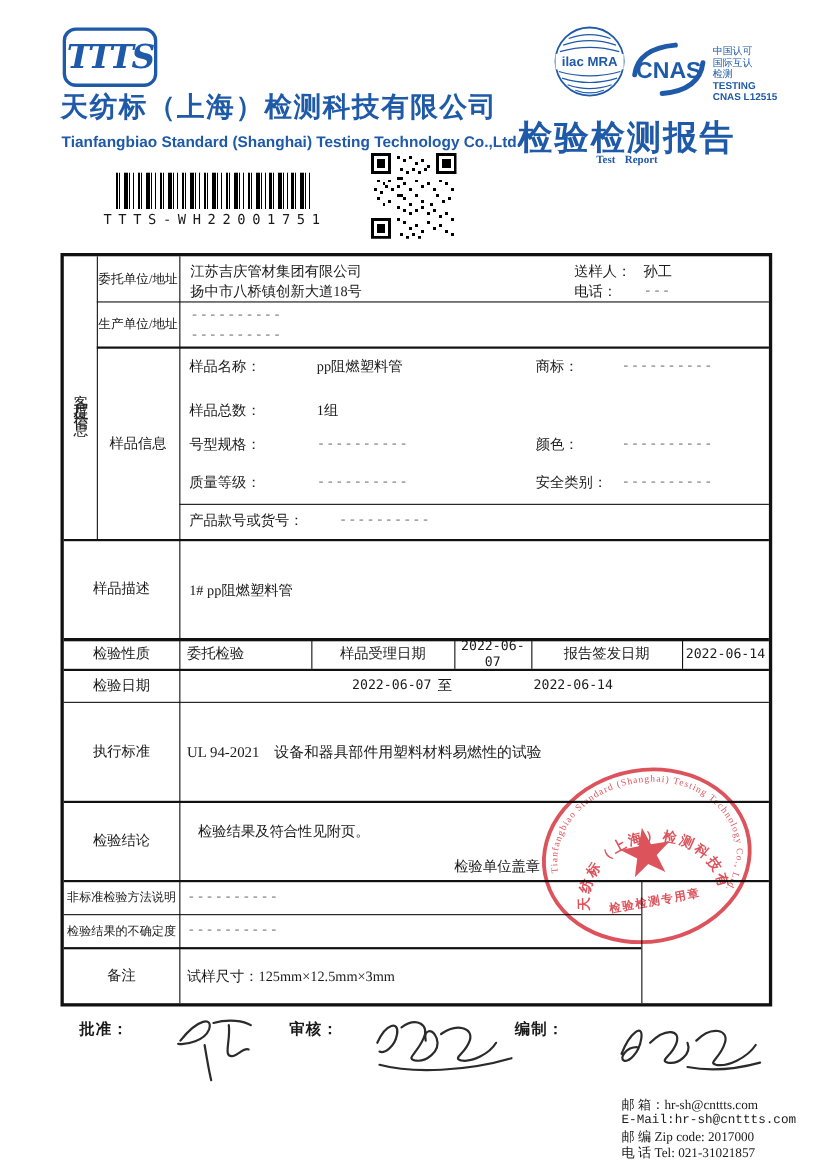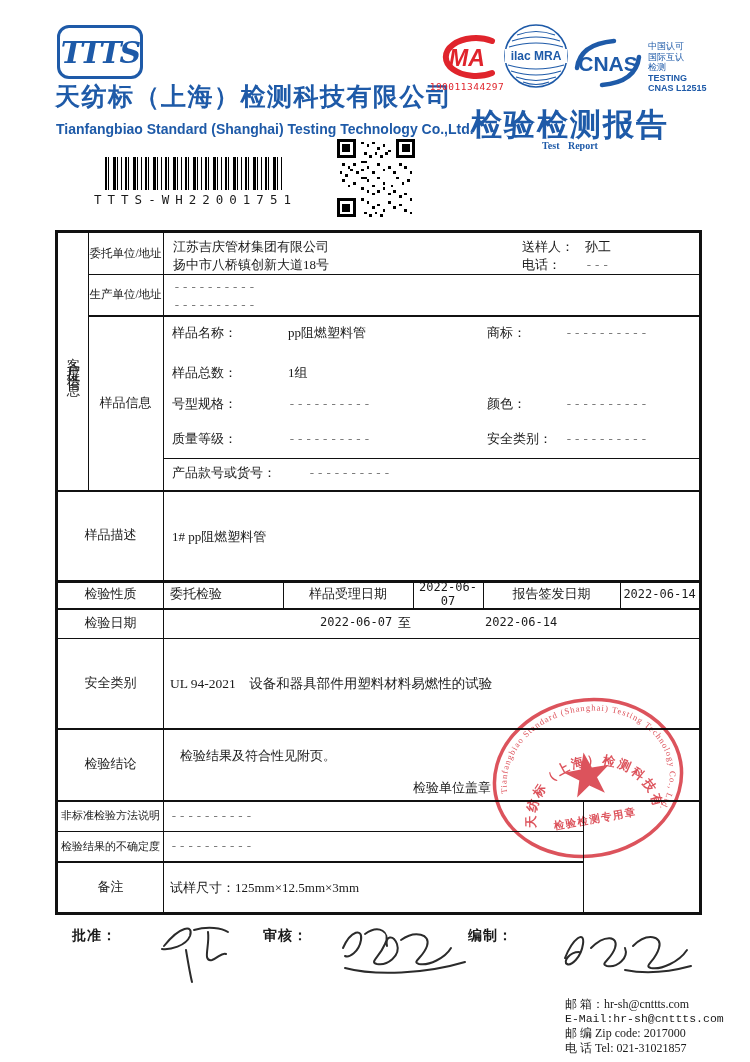--- a/index.html
+++ b/index.html
@@ -47,27 +47,20 @@
 <body>
 
 <div class="page">
 
   <div class="abs logo-box">
     <span>TTTS</span>
   </div>
   <div class="abs company-cn">天纺标（上海）检测科技有限公司</div>
   <div class="abs company-en">Tianfangbiao Standard (Shanghai) Testing Technology Co.,Ltd.</div>
 
-  <div class="abs" style="left:432px;top:33px;width:70px;height:70px;">
-    <svg width="70" height="48" viewBox="0 0 70 48">
-      <path d="M 60,8 A 30,19 0 1 0 60,40" fill="none" stroke="#e0242c" stroke-width="6" stroke-linecap="round"></path>
-      <text x="17" y="33" font-family="Liberation Sans,sans-serif" font-weight="bold" font-style="italic" font-size="23" fill="#e0242c">MA</text>
-    </svg>
-    <div class="cma-num">190011344297</div>
-  </div>
 
   <div class="abs" style="left:572px;top:36px;">
     <svg width="72" height="54" viewBox="0 0 72 54">
       <path d="M 5,32 Q 8,8 42,5" fill="none" stroke="#1e5aa8" stroke-width="4.5" stroke-linecap="round"></path>
       <path d="M 30,49 Q 64,46 67,21" fill="none" stroke="#1e5aa8" stroke-width="4.5" stroke-linecap="round"></path>
       <text x="36" y="35" text-anchor="middle" font-family="Liberation Sans,sans-serif" font-weight="bold" font-size="21" fill="#1e5aa8">CNAS</text>
     </svg>
   </div>
 
   <div class="abs" style="left:503px;top:23px;">
@@ -158,21 +151,21 @@
     <div class="cell" style="left:225px;top:347px;width:130px;height:28px;">样品受理日期</div>
     <div class="cell mono" style="left:355px;top:347px;width:70px;height:28px;">2022-06-07</div>
     <div class="cell" style="left:425px;top:347px;width:137px;height:28px;">报告签发日期</div>
     <div class="cell mono" style="left:562px;top:347px;width:79px;height:28px;">2022-06-14</div>
 
     <div class="cell" style="left:0;top:375px;width:105px;height:30px;">检验日期</div>
     <div class="txt mono" style="left:262px;top:382px;">2022-06-07</div>
     <div class="txt" style="left:340px;top:381px;">至</div>
     <div class="txt mono" style="left:427px;top:382px;">2022-06-14</div>
 
-    <div class="cell" style="left:0;top:405px;width:105px;height:90px;">安全类别</div>
+    <div class="cell" style="left:0;top:405px;width:105px;height:90px;">执行标准</div>
     <div class="txt" style="left:112px;top:442px;font-size:13.5px;">UL 94-2021　设备和器具部件用塑料材料易燃性的试验</div>
 
     <div class="cell" style="left:0;top:495px;width:105px;height:72px;">检验结论</div>
     <div class="txt" style="left:122px;top:514px;">检验结果及符合性见附页。</div>
     <div class="txt" style="left:355px;top:546px;">检验单位盖章</div>
 
     <div class="cell" style="left:0;top:567px;width:105px;height:31px;font-size:11px;font-family:Liberation Serif, serif;">非标准检验方法说明</div>
     <div class="txt dash" style="left:112px;top:575px;">----------</div>
 
     <div class="cell" style="left:0;top:598px;width:105px;height:30px;font-size:11px;">检验结果的不确定度</div>

